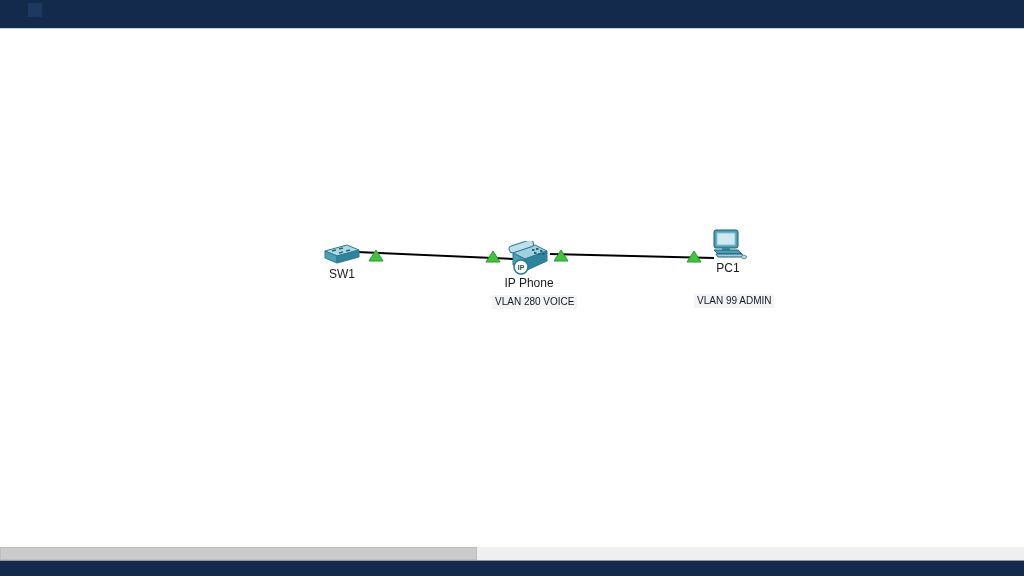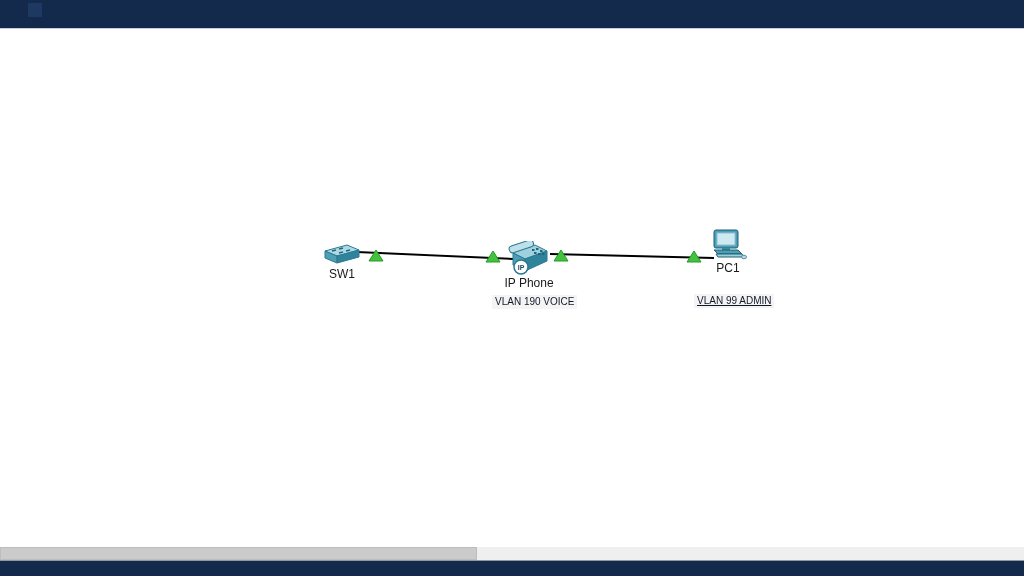--- a/index.html
+++ b/index.html
@@ -107,22 +107,22 @@
         <rect x="6" y="1" width="24" height="18" rx="2" fill="#4d9fb4" stroke="#1f6077" stroke-width="1"></rect>
         <rect x="9" y="4" width="18" height="12" fill="#cfe9f1" stroke="#8cc3d4" stroke-width="1"></rect>
         <rect x="14" y="19" width="8" height="2" fill="#3a8ca3"></rect>
         <polygon points="6,21 30,21 34,25 10,25" fill="#4d9fb4" stroke="#1f6077" stroke-width="1"></polygon>
         <polygon points="8,25 34,25 36,28 10,28" fill="#9fd0de" stroke="#1f6077" stroke-width="1"></polygon>
         <ellipse cx="36" cy="28" rx="2.5" ry="1.8" fill="#bdd8e0" stroke="#5a93a6" stroke-width="1"></ellipse>
       </svg>
       <div class="device-label">PC1</div>
     </div>
 
-    <div class="note" style="left:492px;top:266px;">VLAN 190 VOICE</div>
-    <div class="note" style="left:694px;top:265px;text-decoration:underline;">VLAN 99 ADMIN</div>
+    <div class="note" style="left:492px;top:266px;">VLAN 280 VOICE</div>
+    <div class="note" style="left:694px;top:265px;">VLAN 99 ADMIN</div>
   </div>
 
   <div class="h-scrollbar">
     <div class="h-scrollbar-thumb"></div>
   </div>
   <div class="bottom-divider"></div>
 
   <div class="bottom-bar"></div>
 
 </div>

